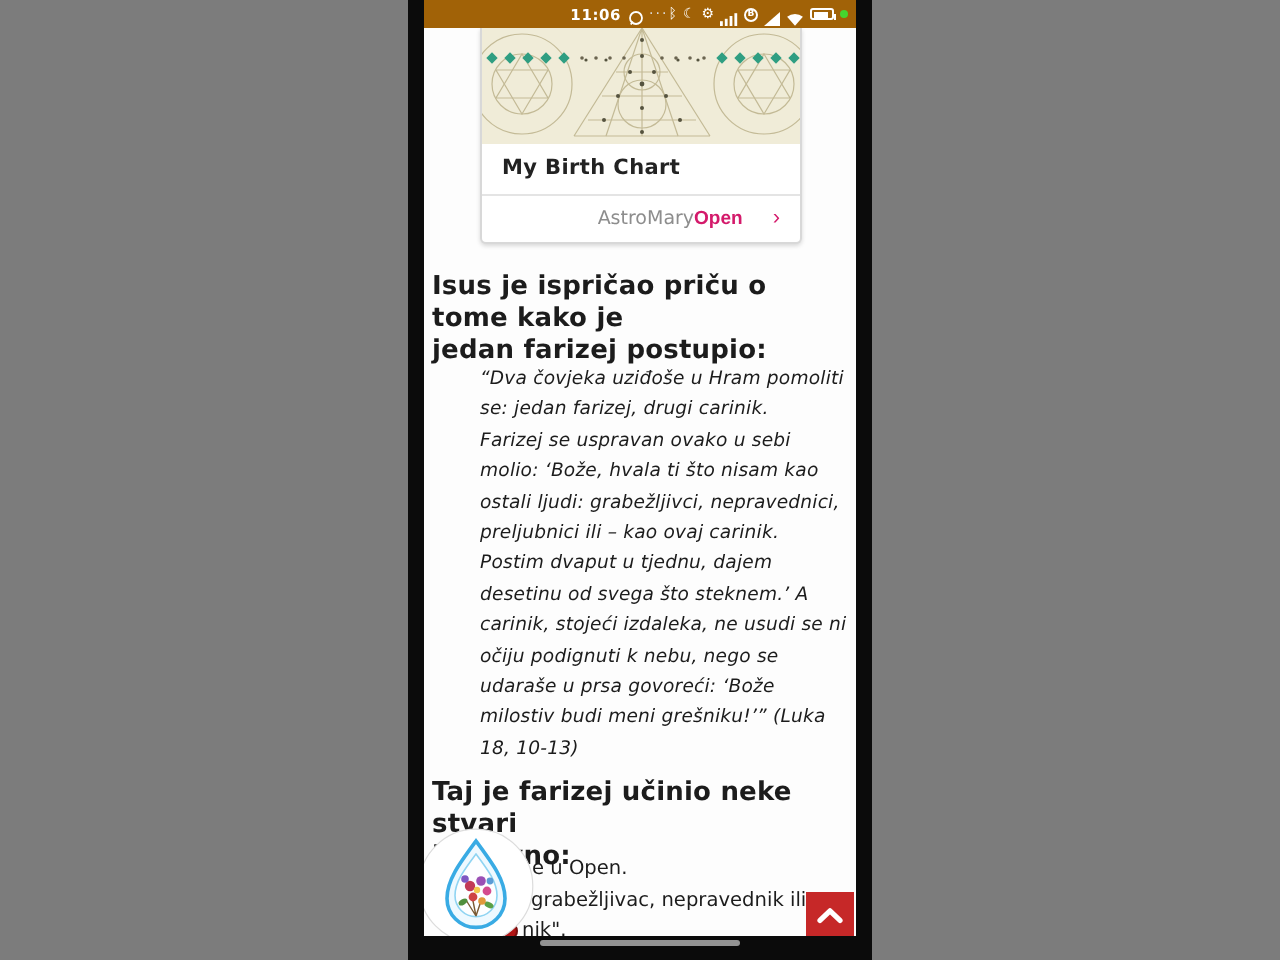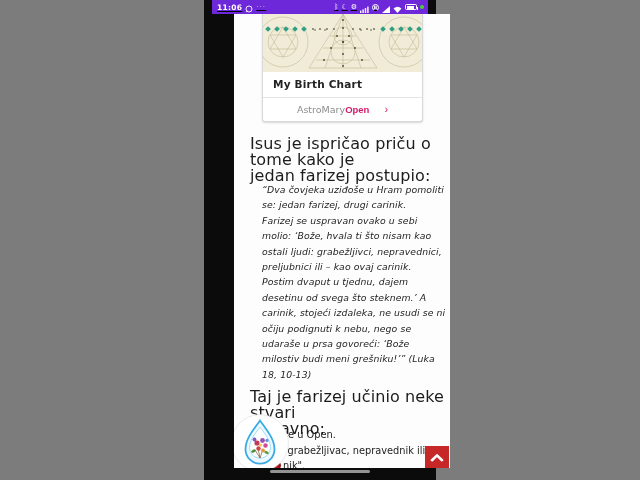--- a/index.html
+++ b/index.html
@@ -5,54 +5,54 @@
   * { margin:0; padding:0; box-sizing:border-box; }
   html,body { width:640px; height:480px; overflow:hidden; }
   body { font-family:"DejaVu Sans", sans-serif; }
 
   .stage { position:relative; width:640px; height:480px; background:#7c7c7c; overflow:hidden; }
 
   .phone { position:absolute; left:204px; top:0; width:232px; height:480px; background:#0b0b0b; }
 
   
   .statusbar { position:absolute; left:8px; top:0; width:216px; height:14px;
-               display:flex; justify-content:space-between; align-items:center;
-               padding:0 4px 0 5px; background:#6d28d9;text-decoration:underline; }
+               display:flex; justify-content:flex-end; align-items:center;
+               padding:0 4px 0 5px; background:#a16207; }
   .sb-left { display:flex; align-items:center; gap:3px; }
   .sb-right { display:flex; align-items:center; gap:3px; }
   .sb-time { color:#fff; font-size:7.5px; font-weight:700; letter-spacing:.3px; }
   .sb-more { color:#ddd; font-size:7px; letter-spacing:1px; }
   .sb-glyph { color:#fff; font-size:7px; line-height:8px; }
   .sb-circle { width:7px; height:7px; border:0.8px solid #fff; border-radius:50%;
                color:#fff; font-size:4.5px; line-height:5.5px; text-align:center; font-weight:700; }
   .battery { position:relative; width:12px; height:6px; border:1px solid #fff; border-radius:1.5px; }
   .battery-fill { position:absolute; left:.5px; top:.5px; bottom:.5px; width:70%; background:#fff; }
   .battery-nub { position:absolute; right:-2px; top:1.5px; width:1.5px; height:3px; background:#fff; }
   .green-dot { width:4px; height:4px; border-radius:50%; background:#45d62e; }
 
   
   .page { position:absolute; left:8px; top:14px; width:216px; height:454px;
-          background:#fdfdfd; overflow:hidden;margin-left:22px; }
+          background:#fdfdfd; overflow:hidden; }
 
   
   .ad-card { position:absolute; left:28px; top:0; width:161px; background:#fff;
              border:1px solid #d8d8d8; border-top:none; border-radius:0 0 3px 3px;
              box-shadow:0 1px 2px rgba(0,0,0,.15); }
   .ad-img { width:100%; height:58px; background:#f0ecd8; overflow:hidden; }
   .ad-title { padding:6px 10px 7px 10px; font-size:10.5px; font-weight:700; color:#222;
               border-bottom:1px solid #e4e4e4; letter-spacing:.2px; }
-  .ad-footer { display:flex; justify-content:center; align-items:center; padding:6px 10px; }
+  .ad-footer { display:flex; justify-content:flex-end; align-items:center; padding:6px 10px; }
   .ad-src { font-size:9.5px; color:#8d8d8d; }
   .ad-cta { display:flex; align-items:center; gap:15px; font-size:9.5px; font-weight:700;
             color:#d41a6b; cursor:pointer; background:none; border:none; }
   .ad-cta .chev { font-size:11px; font-weight:400; line-height:9px; }
 
   
-  .intro, .follow { position:absolute; left:16px; width:200px; font-size:16px;
-                    line-height:16px; color:#1c1c1c; font-weight:400; letter-spacing:.1px;
+  .intro, .follow { position:absolute; left:4px; width:200px; font-size:13px;
+                    line-height:16px; color:#1c1c1c; font-weight:700; letter-spacing:.1px;
                     white-space:pre-line; }
   .intro { top:122px; }
   .quote { position:absolute; left:28px; top:168px; width:200px; font-size:9.3px;
            font-style:italic; line-height:15.4px; color:#1c1c1c; letter-spacing:.1px;
            white-space:pre-line; }
   .follow { top:375px; }
 
   .list { position:absolute; left:16px; top:413px; width:196px; font-size:9.8px;
           line-height:15.6px; color:#1c1c1c; }
   .li1 { margin-left:38px; }

